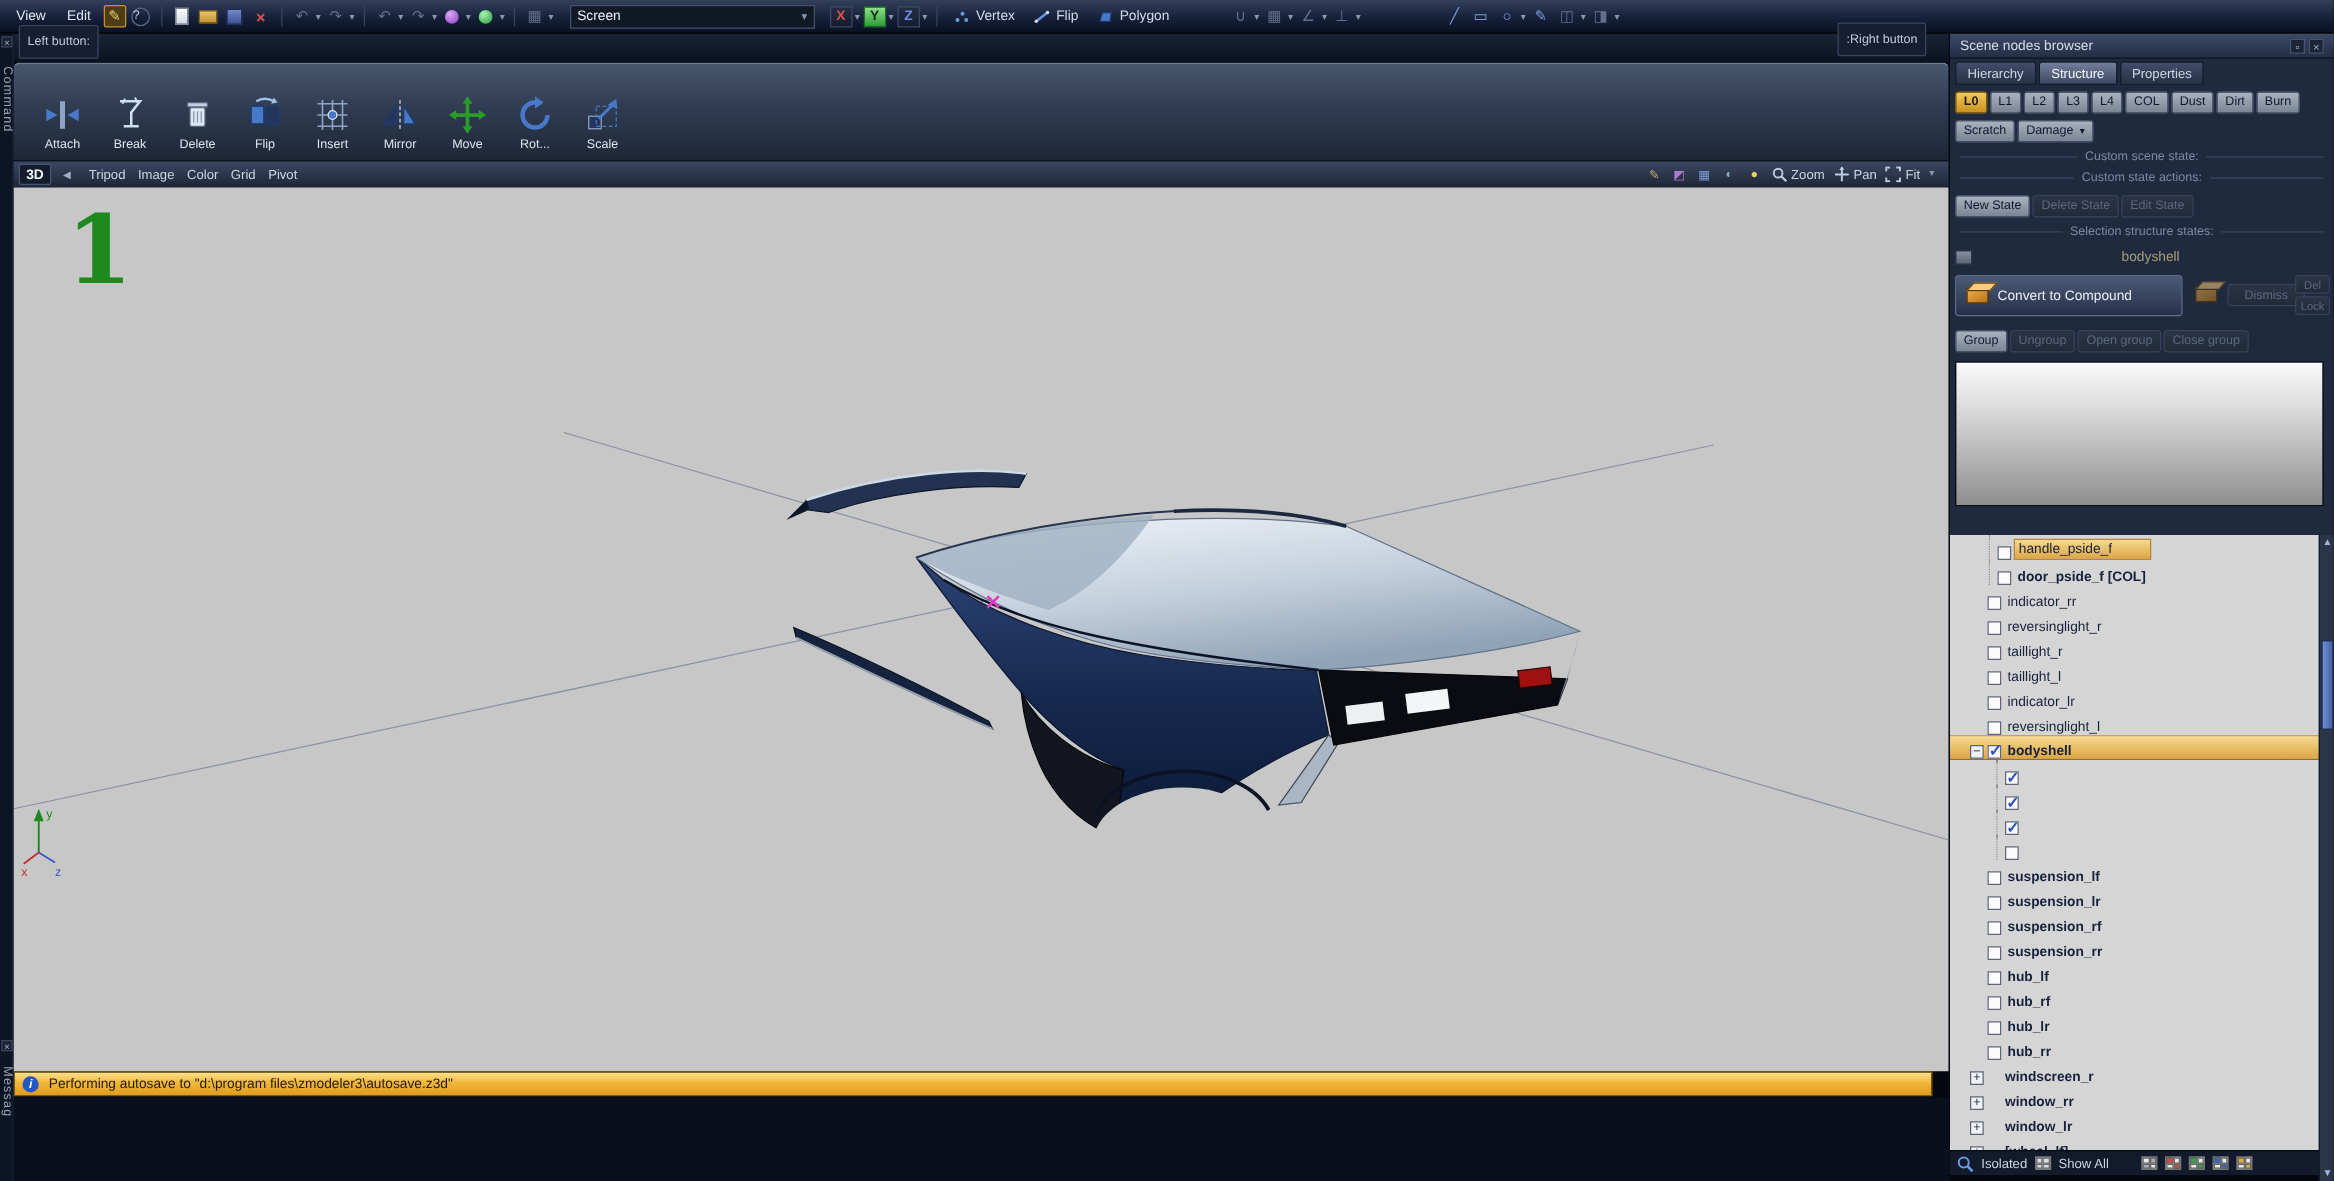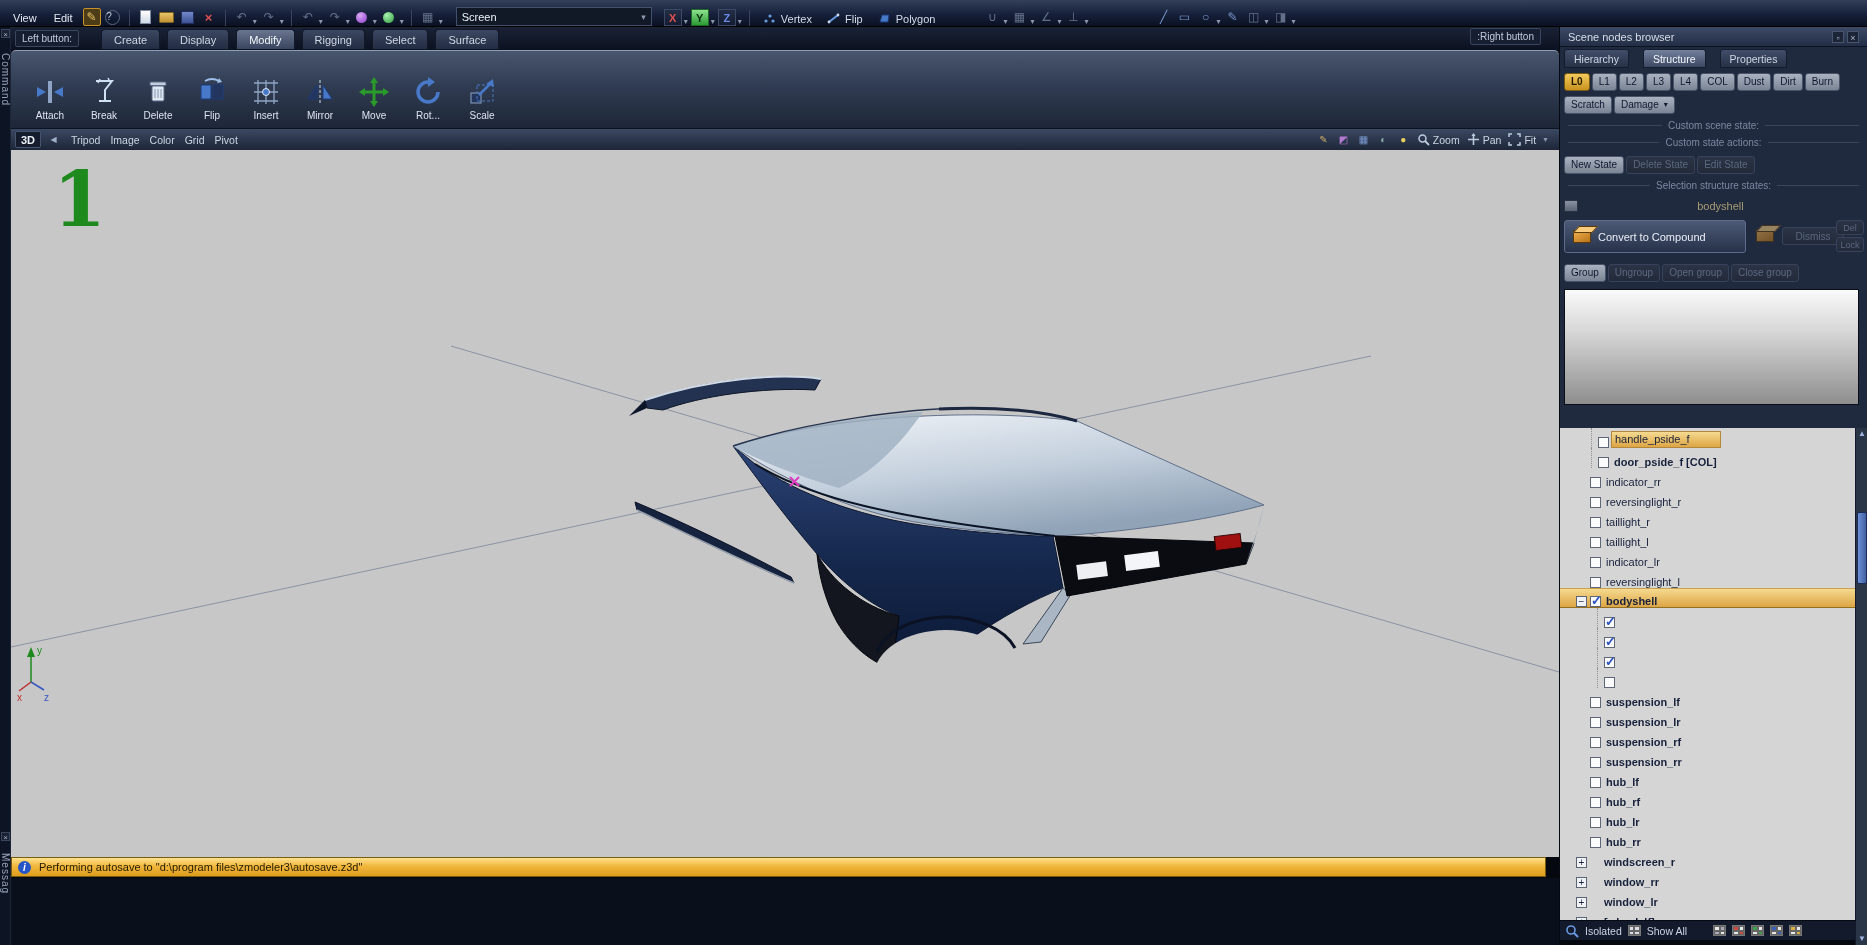--- a/index.html
+++ b/index.html
@@ -1,20 +1,20 @@
 <!DOCTYPE html>
 <html><head>
 <meta charset="utf-8">
 <style>
 *{margin:0;padding:0;box-sizing:border-box}
 html,body{width:1867px;height:945px;background:#06080f;font-family:"Liberation Sans",sans-serif;overflow:hidden;color:#d4dae6}
 body{position:relative;font-size:11px}
 
 
-#menubar{position:absolute;top:0;left:0;width:1867px;height:27px;background:linear-gradient(#33405a,#16203a 55%,#0a1122);border-bottom:1px solid #000;display:flex;align-items:flex-end;padding:0 6px;gap:3px}
+#menubar{position:absolute;top:0;left:0;width:1867px;height:27px;background:linear-gradient(#33405a,#16203a 55%,#0a1122);border-bottom:1px solid #000;display:flex;align-items:center;padding:0 6px;gap:3px}
 .mtext{padding:2px 7px;color:#e2e7f0}
 .sep{width:1px;height:16px;background:#38445c;margin:0 4px;flex:none}
 .i16{width:18px;height:18px;flex:none;display:flex;align-items:center;justify-content:center;font-size:12px;border-radius:2px;color:#aeb8ca}
 .i16.dim{color:#64708a}
 .dd{font-size:8px;color:#8b97ad;margin-left:-1px;flex:none}
 .hl-ico{background:#4c3d16;border:1px solid #c9912a;color:#ecc668}
 .help-ico{border:1px solid #5a6880;border-radius:8px;width:15px;height:15px;font-size:10px;color:#c4cdde}
 .page-ico{width:11px;height:14px;background:linear-gradient(#ffffff,#cfd8e4);border:1px solid #7d8aa0}
 .folder-ico{width:15px;height:11px;background:linear-gradient(#e8c468,#c39434);border:1px solid #7d641e;border-radius:1px}
 .disk-ico{width:13px;height:13px;background:linear-gradient(#7288c8,#3c5294);border:1px solid #222f5c}
@@ -29,21 +29,21 @@
 .modebtn{display:flex;align-items:center;gap:5px;padding:1px 6px;color:#d4dbe8}
 .mini-ico{width:13px;height:13px;flex:none}
 
 
 #left-area{position:absolute;top:27px;left:0;width:1559px;bottom:0}
 #left-strip{position:absolute;left:0;top:0;width:11px;bottom:0;background:#0d1424;border-right:1px solid #1d2638}
 .vlabel{writing-mode:vertical-rl;font-size:10px;color:#98a3ba;position:absolute;left:0;width:11px;text-align:center;letter-spacing:1px}
 .strip-x{position:absolute;left:1px;width:9px;height:9px;font-size:8px;line-height:9px;text-align:center;color:#aab4c8;border:1px solid #3a465e;background:#1a2234}
 
 #tabbar{position:absolute;left:11px;top:0;right:0;height:23px;background:linear-gradient(#1a2336,#0b1120);display:flex;align-items:flex-end;padding:0 4px 1px 4px}
-.lbl-chip{height:17px;margin-bottom:2px;background:#161f32;border:1px solid #3a465e;border-radius:2px;color:#c2cbdc;font-size:10px;display:flex;align-items:center;padding:0 6px}
+.lbl-chip{height:27px;margin-bottom:2px;background:#161f32;border:1px solid #3a465e;border-radius:2px;color:#c2cbdc;font-size:10px;display:flex;align-items:center;padding:0 6px}
 #tabs{display:flex;gap:7px;margin-left:22px}
 .tab{height:20px;padding:0 12px;border-radius:4px 4px 0 0;background:linear-gradient(#3c4862,#222c42);border:1px solid #11182a;border-bottom:none;color:#cfd6e4;display:flex;align-items:center;font-size:11px}
 .tab.active{background:linear-gradient(#6a7690,#39455e);color:#f2f5fa}
 #right-btn-chip{position:absolute;right:18px;bottom:3px}
 
 #toolbar{position:absolute;left:11px;top:23px;right:0;height:78px;background:linear-gradient(#48566e,#303c52 45%,#1e2738);border-top:1px solid #8e9cb4;border-radius:5px 5px 0 0}
 #tool-btns{position:absolute;left:16px;top:4px;display:flex;gap:8px}
 .tbtn{width:46px;height:68px;display:flex;flex-direction:column;align-items:center;justify-content:flex-end;gap:3px;border-radius:4px;padding-bottom:2px}
 .tbtn svg{width:30px;height:30px}
 .tlabel{font-size:10px;color:#dde3ee}
@@ -65,21 +65,21 @@
 
 #statusbar{position:absolute;left:11px;top:830px;width:1535px;height:20px;background:linear-gradient(#ffe28e,#f1b73c 45%,#dd9d1d);border:1px solid #7a5c10;display:flex;align-items:center;gap:8px;padding:0 6px;color:#241b04;font-size:11px}
 .info-ico{width:13px;height:13px;border-radius:50%;background:#2456c8;color:#fff;font-style:italic;font-weight:bold;font-size:10px;display:flex;align-items:center;justify-content:center;flex:none}
 #messages{position:absolute;left:11px;top:851px;right:0;bottom:0;background:#0a0f1c}
 
 
 #right-panel{position:absolute;top:27px;right:0;width:308px;bottom:5px;background:#202a3e;border-left:1px solid #060a12}
 #rp-title{height:20px;background:linear-gradient(#3c4a66,#232e46);display:flex;align-items:center;padding:0 8px;color:#d6dce8;font-size:11px;border-bottom:1px solid #0c1322}
 #rp-title .spacer{flex:1}
 .rp-tico{width:12px;height:12px;font-size:9px;line-height:12px;text-align:center;color:#aeb8ca;border:1px solid #46546e;background:#1c2538;margin-left:3px}
-#rp-tabs{display:flex;gap:14px;padding:2px 4px 0 4px;height:21px}
+#rp-tabs{display:flex;gap:2px;padding:2px 4px 0 4px;height:21px}
 .ptab{height:19px;padding:0 9px;font-size:10.5px;color:#cfd6e4;background:linear-gradient(#414e6a,#273146);border:1px solid #141c2e;border-radius:3px 3px 0 0;display:flex;align-items:center}
 .ptab.active{background:linear-gradient(#73809c,#3c4862);color:#f4f7fc}
 .rp-row{display:flex;gap:2px;padding:0 4px;align-items:center}
 #rp-r1{margin-top:4px;height:19px}
 #rp-r2{margin-top:4px;height:19px}
 .sbtn{height:18px;display:flex;align-items:center;justify-content:center;font-size:10px;color:#0f1830;background:linear-gradient(#aab2c0,#7a8494);border:1px solid #49536a;border-radius:3px;padding:0 6px;white-space:nowrap}
 .sbtn.gold{background:linear-gradient(#f4ca5e,#c8921e);border-color:#7a5c10;font-weight:bold;color:#241a02}
 .sbtn.dis{background:linear-gradient(#2b3446,#222a3a);color:#5c6880;border-color:#38425a}
 .sbtn.dis.en{background:linear-gradient(#aab2c0,#7a8494);color:#0f1830;border-color:#49536a}
 .sbtn.hasdd::after{content:"▾";font-size:8px;margin-left:5px}
@@ -227,46 +227,20 @@
 
   <div id="left-strip">
     <span class="strip-x" style="top:2px">×</span>
     <span class="vlabel" style="top:26px">Command</span>
     <span class="strip-x" style="top:805px">×</span>
     <span class="vlabel" style="top:826px">Messag</span>
   </div>
 
   <div id="tabbar">
     <span class="lbl-chip">Left button:</span>
-    <div id="tabs">
-
-        <div class="tab">
-          <span>Create</span>
-        </div>
-
-        <div class="tab">
-          <span>Display</span>
-        </div>
-
-        <div class="tab active">
-          <span>Modify</span>
-        </div>
-
-        <div class="tab">
-          <span>Rigging</span>
-        </div>
-
-        <div class="tab">
-          <span>Select</span>
-        </div>
-
-        <div class="tab">
-          <span>Surface</span>
-        </div>
-      </div>
     <span class="lbl-chip" id="right-btn-chip">:Right button</span>
   </div>
 
   <div id="toolbar">
     <div id="tool-btns">
       <div class="tbtn">
         <svg viewBox="0 0 30 30">
             <rect x="13" y="4" width="4" height="22" fill="#8fa4c4"></rect>
             <polygon points="2,10 11,15 2,20" fill="#4878c8"></polygon>
             <polygon points="28,10 19,15 28,20" fill="#4878c8"></polygon>

